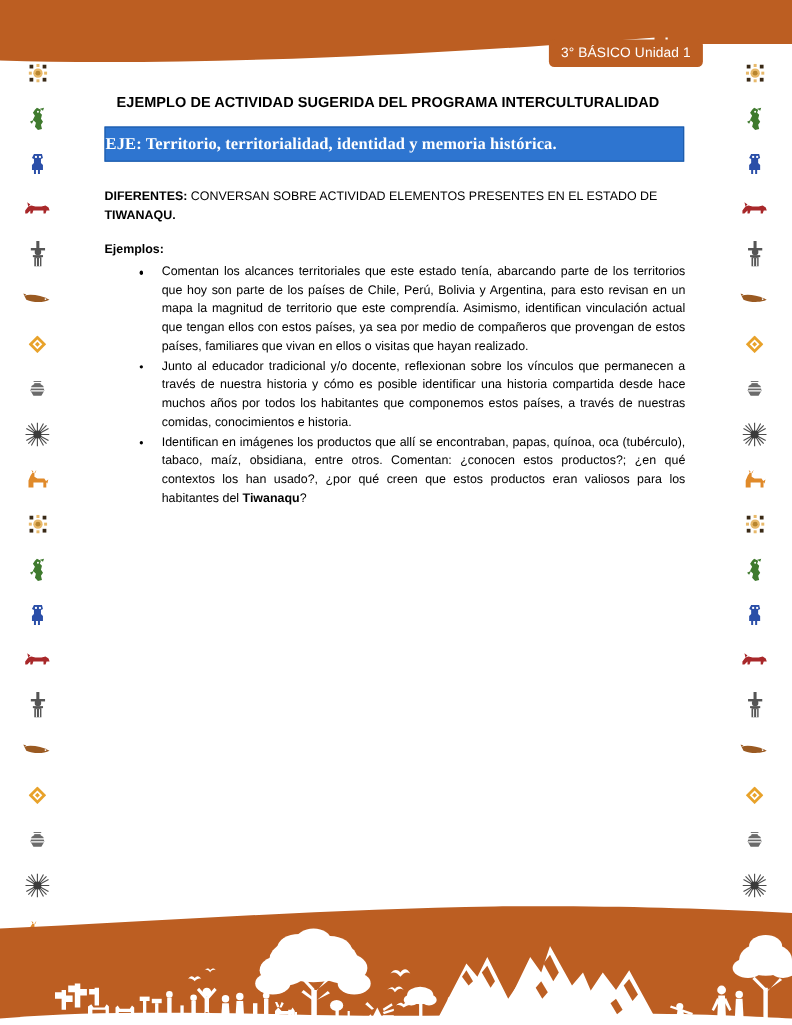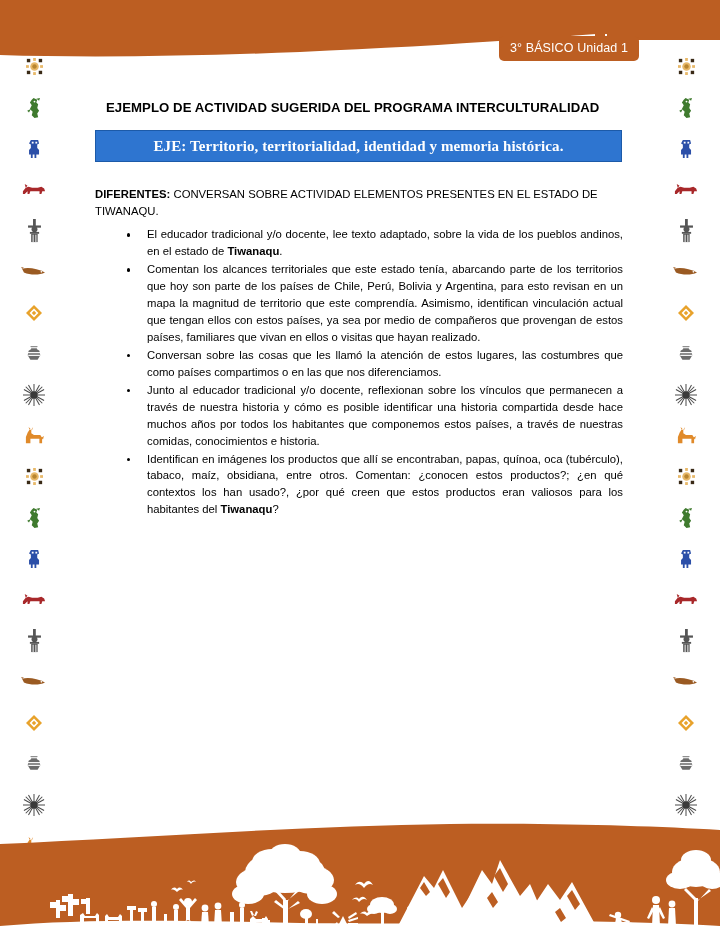--- a/index.html
+++ b/index.html
@@ -68,21 +68,21 @@
     display: flex;
     align-items: center;
     justify-content: center;
   }
   .rail-icon svg { display: block; }
 
   
   #content {
     position: absolute;
     left: 95px;
-    top: 91px;
+    top: 76px;
     width: 528px;
     z-index: 3;
   }
 
   #doc-title {
     font-size: 13.2px;
     font-weight: bold;
     color: #000;
     letter-spacing: .05px;
     text-align: left;
@@ -92,37 +92,37 @@
 
   #eje-banner {
     margin-top: 15px;
     width: 527px;
     height: 32px;
     background: #2e75d0;
     border: 1px solid #1c5aa8;
     box-sizing: border-box;
     display: flex;
     align-items: center;
-    justify-content: center;
+    justify-content: flex-start;
     color: #ffffff;
     font-family: "Liberation Serif", serif;
     font-weight: bold;
     font-size: 15px;
     letter-spacing: .1px;
   }
 
   #activity-block {
     margin-top: 24px;
     font-size: 11.3px;
     line-height: 1.52;
     color: #000;
     text-align: left;
   }
   #activity-block .lead { font-weight: bold; }
-  #activity-block .place { font-weight: normal; }
+  #activity-block .place { font-weight: bold; }
 
   #examples-label {
     margin-top: 16px;
     font-size: 11.3px;
     font-weight: bold;
     color: #000;
   }
 
   #bullet-list {
     margin: 6px 0 0 0;
@@ -544,25 +544,24 @@
     <div id="doc-title">EJEMPLO DE ACTIVIDAD SUGERIDA DEL PROGRAMA INTERCULTURALIDAD</div>
 
     <div id="eje-banner">
       <span>EJE: Territorio, territorialidad, identidad y memoria histórica.</span>
     </div>
 
     <div id="activity-block">
       <span class="lead">DIFERENTES:</span><span> CONVERSAN SOBRE ACTIVIDAD ELEMENTOS PRESENTES EN EL ESTADO DE </span><span class="place">TIWANAQU.</span>
     </div>
 
+    <div id="examples-label">Ejemplos:</div>
 
     <ul id="bullet-list">
-        <li><span>El educador tradicional y/o docente, lee texto adaptado, sobre la vida de los pueblos andinos, en el estado de </span><b>Tiwanaqu</b><span>.</span></li>
         <li><span>Comentan los alcances territoriales que este estado tenía, abarcando parte de los territorios que hoy son parte de los países de Chile, Perú, Bolivia y Argentina, para esto revisan en un mapa la magnitud de territorio que este comprendía. Asimismo, identifican vinculación actual que tengan ellos con estos países, ya sea por medio de compañeros que provengan de estos países, familiares que vivan en ellos o visitas que hayan realizado.</span></li>
-        <li><span>Conversan sobre las cosas que les llamó la atención de estos lugares, las costumbres que como países compartimos o en las que nos diferenciamos.</span></li>
         <li><span>Junto al educador tradicional y/o docente, reflexionan sobre los vínculos que permanecen a través de nuestra historia y cómo es posible identificar una historia compartida desde hace muchos años por todos los habitantes que componemos estos países, a través de nuestras comidas, conocimientos e historia.</span></li>
         <li><span>Identifican en imágenes los productos que allí se encontraban, papas, quínoa, oca (tubérculo), tabaco, maíz, obsidiana, entre otros.  Comentan: ¿conocen estos productos?; ¿en qué contextos los han usado?, ¿por qué creen que estos productos eran valiosos para los habitantes del </span><b>Tiwanaqu</b><span>?</span></li>
       </ul>
 
   </div>
 
   <svg id="footer-art" viewBox="0 0 720 110" preserveAspectRatio="none">
 
     <path d="M0,22 C140,16 300,4 450,2 C560,1 650,4 720,8 L720,110 L0,110 Z" fill="#bc5e22"></path>
 

